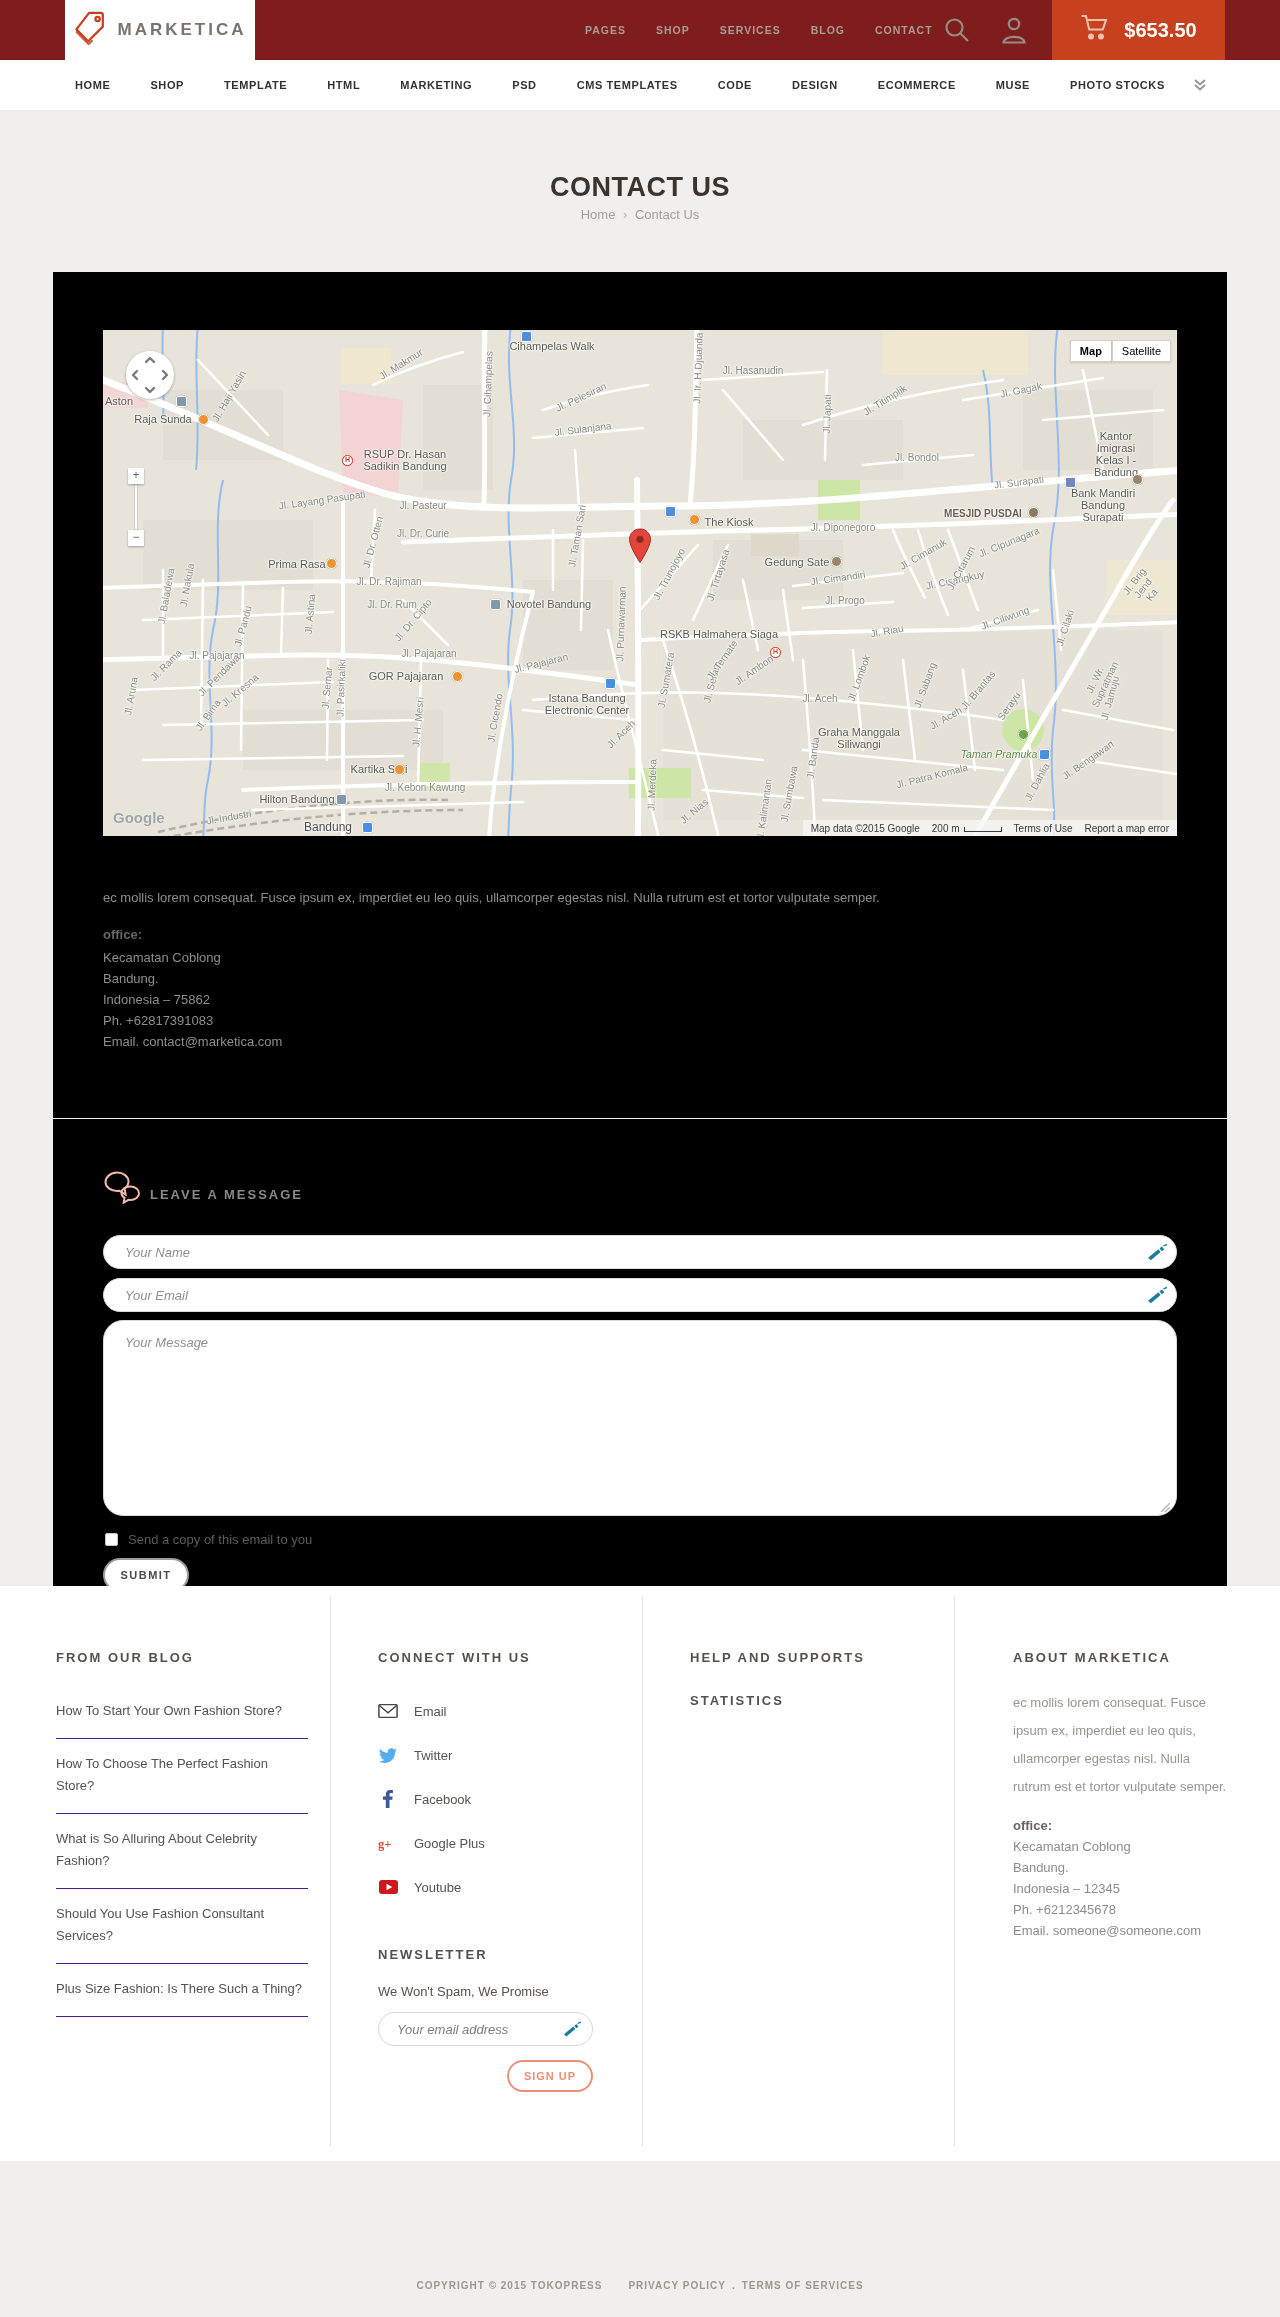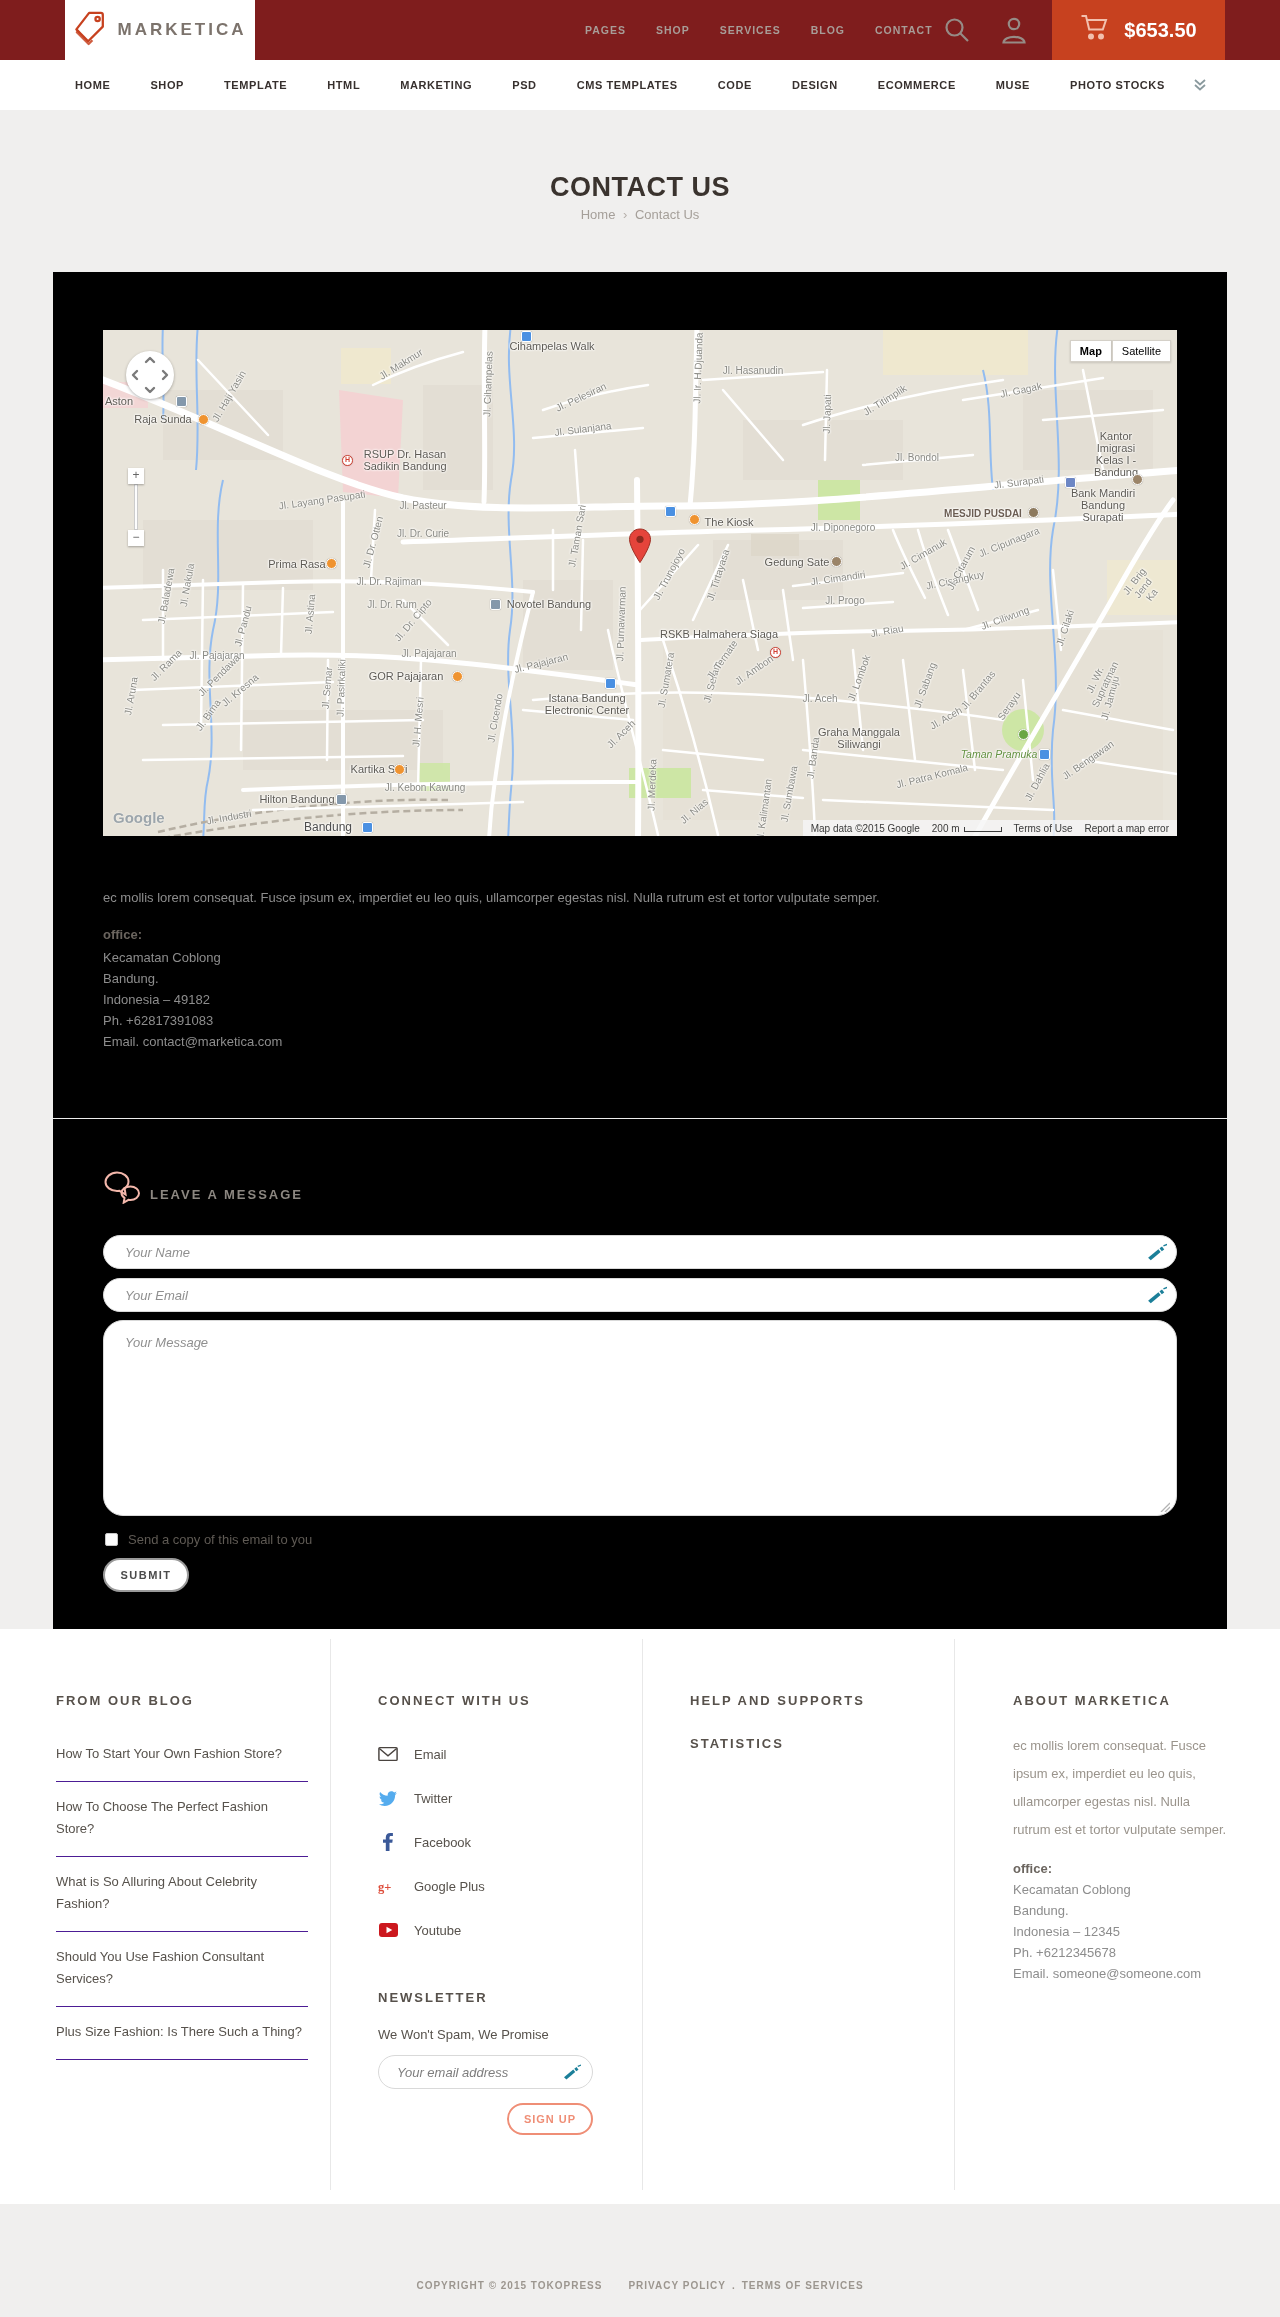--- a/index.html
+++ b/index.html
@@ -81,21 +81,21 @@
   #msg-wrap { position:absolute; left:50px; top:1048px; width:1074px; height:196px; }
   #input-message { width:100%; height:100%; border:1px solid #d9d9d9; border-radius:20px; resize:none; outline:none; font-family:"Liberation Sans",sans-serif; font-size:13px; font-style:italic; color:#6f6f6f; padding:14px 21px; }
   #input-message::placeholder { color:#8f8f8f; opacity:1; }
   #msg-grip { position:absolute; right:7px; bottom:7px; width:11px; height:11px; pointer-events:none; }
   #copy-row { position:absolute; left:52px; top:1260px; display:flex; align-items:center; gap:10px; }
   #copy-check { appearance:none; -webkit-appearance:none; width:13px; height:13px; border:1px solid #c6c6c6; border-radius:2px; background:#fdfdfd; cursor:pointer; }
   #copy-label { font-size:13px; color:#5f5a54; }
   #submit-btn { position:absolute; left:50px; top:1286px; width:86px; height:34px; border:2px solid #9a9a9a; border-radius:18px; background:#fff; font-family:"Liberation Sans",sans-serif; font-size:11px; font-weight:bold; letter-spacing:1.5px; color:#4b4b4b; cursor:pointer; }
 
   
-  #footer { position:absolute; left:0; top:1629px; width:1280px; height:575px; background:#fff; }
+  #footer { position:absolute; left:0; top:1586px; width:1280px; height:575px; background:#fff; }
   .fsep { position:absolute; top:10px; bottom:14px; width:1px; background:#e8e8e8; }
   #fsep1 { left:330px; } #fsep2 { left:642px; } #fsep3 { left:954px; }
   .fcol { position:absolute; top:64px; }
   #fcol-blog { left:56px; width:252px; }
   #fcol-connect { left:378px; width:236px; }
   #fcol-help { left:690px; width:246px; }
   #fcol-about { left:1013px; width:216px; }
   .fheading { font-size:13px; font-weight:bold; letter-spacing:2px; color:#57514b; }
   #blog-list { list-style:none; margin-top:21px; }
   #blog-list li { padding:14px 0 16px; border-bottom:1px solid #4c1d95; font-size:13px; color:#57524c; line-height:22px; cursor:pointer; }
@@ -478,21 +478,21 @@
       <span class="lnk">Report a map error</span>
     </div>
   </div>
 
   <p id="contact-intro">ec mollis lorem consequat. Fusce ipsum ex, imperdiet eu leo quis, ullamcorper egestas nisl. Nulla rutrum est et tortor vulputate semper.</p>
   <div id="office-block">
     <span class="office-label">office:</span>
     <div id="office-lines">
         <div>Kecamatan Coblong</div>
         <div>Bandung.</div>
-        <div>Indonesia – 49182</div>
+        <div>Indonesia – 75862</div>
         <div>Ph. +62817391083</div>
         <div>Email. contact@marketica.com</div>
       </div>
   </div>
 
   <div id="card1-divider"></div>
 
   <span id="form-icon">
     <svg width="38" height="34" viewBox="0 0 38 34">
         <g fill="none" stroke="#f3b7ab" stroke-width="2">

